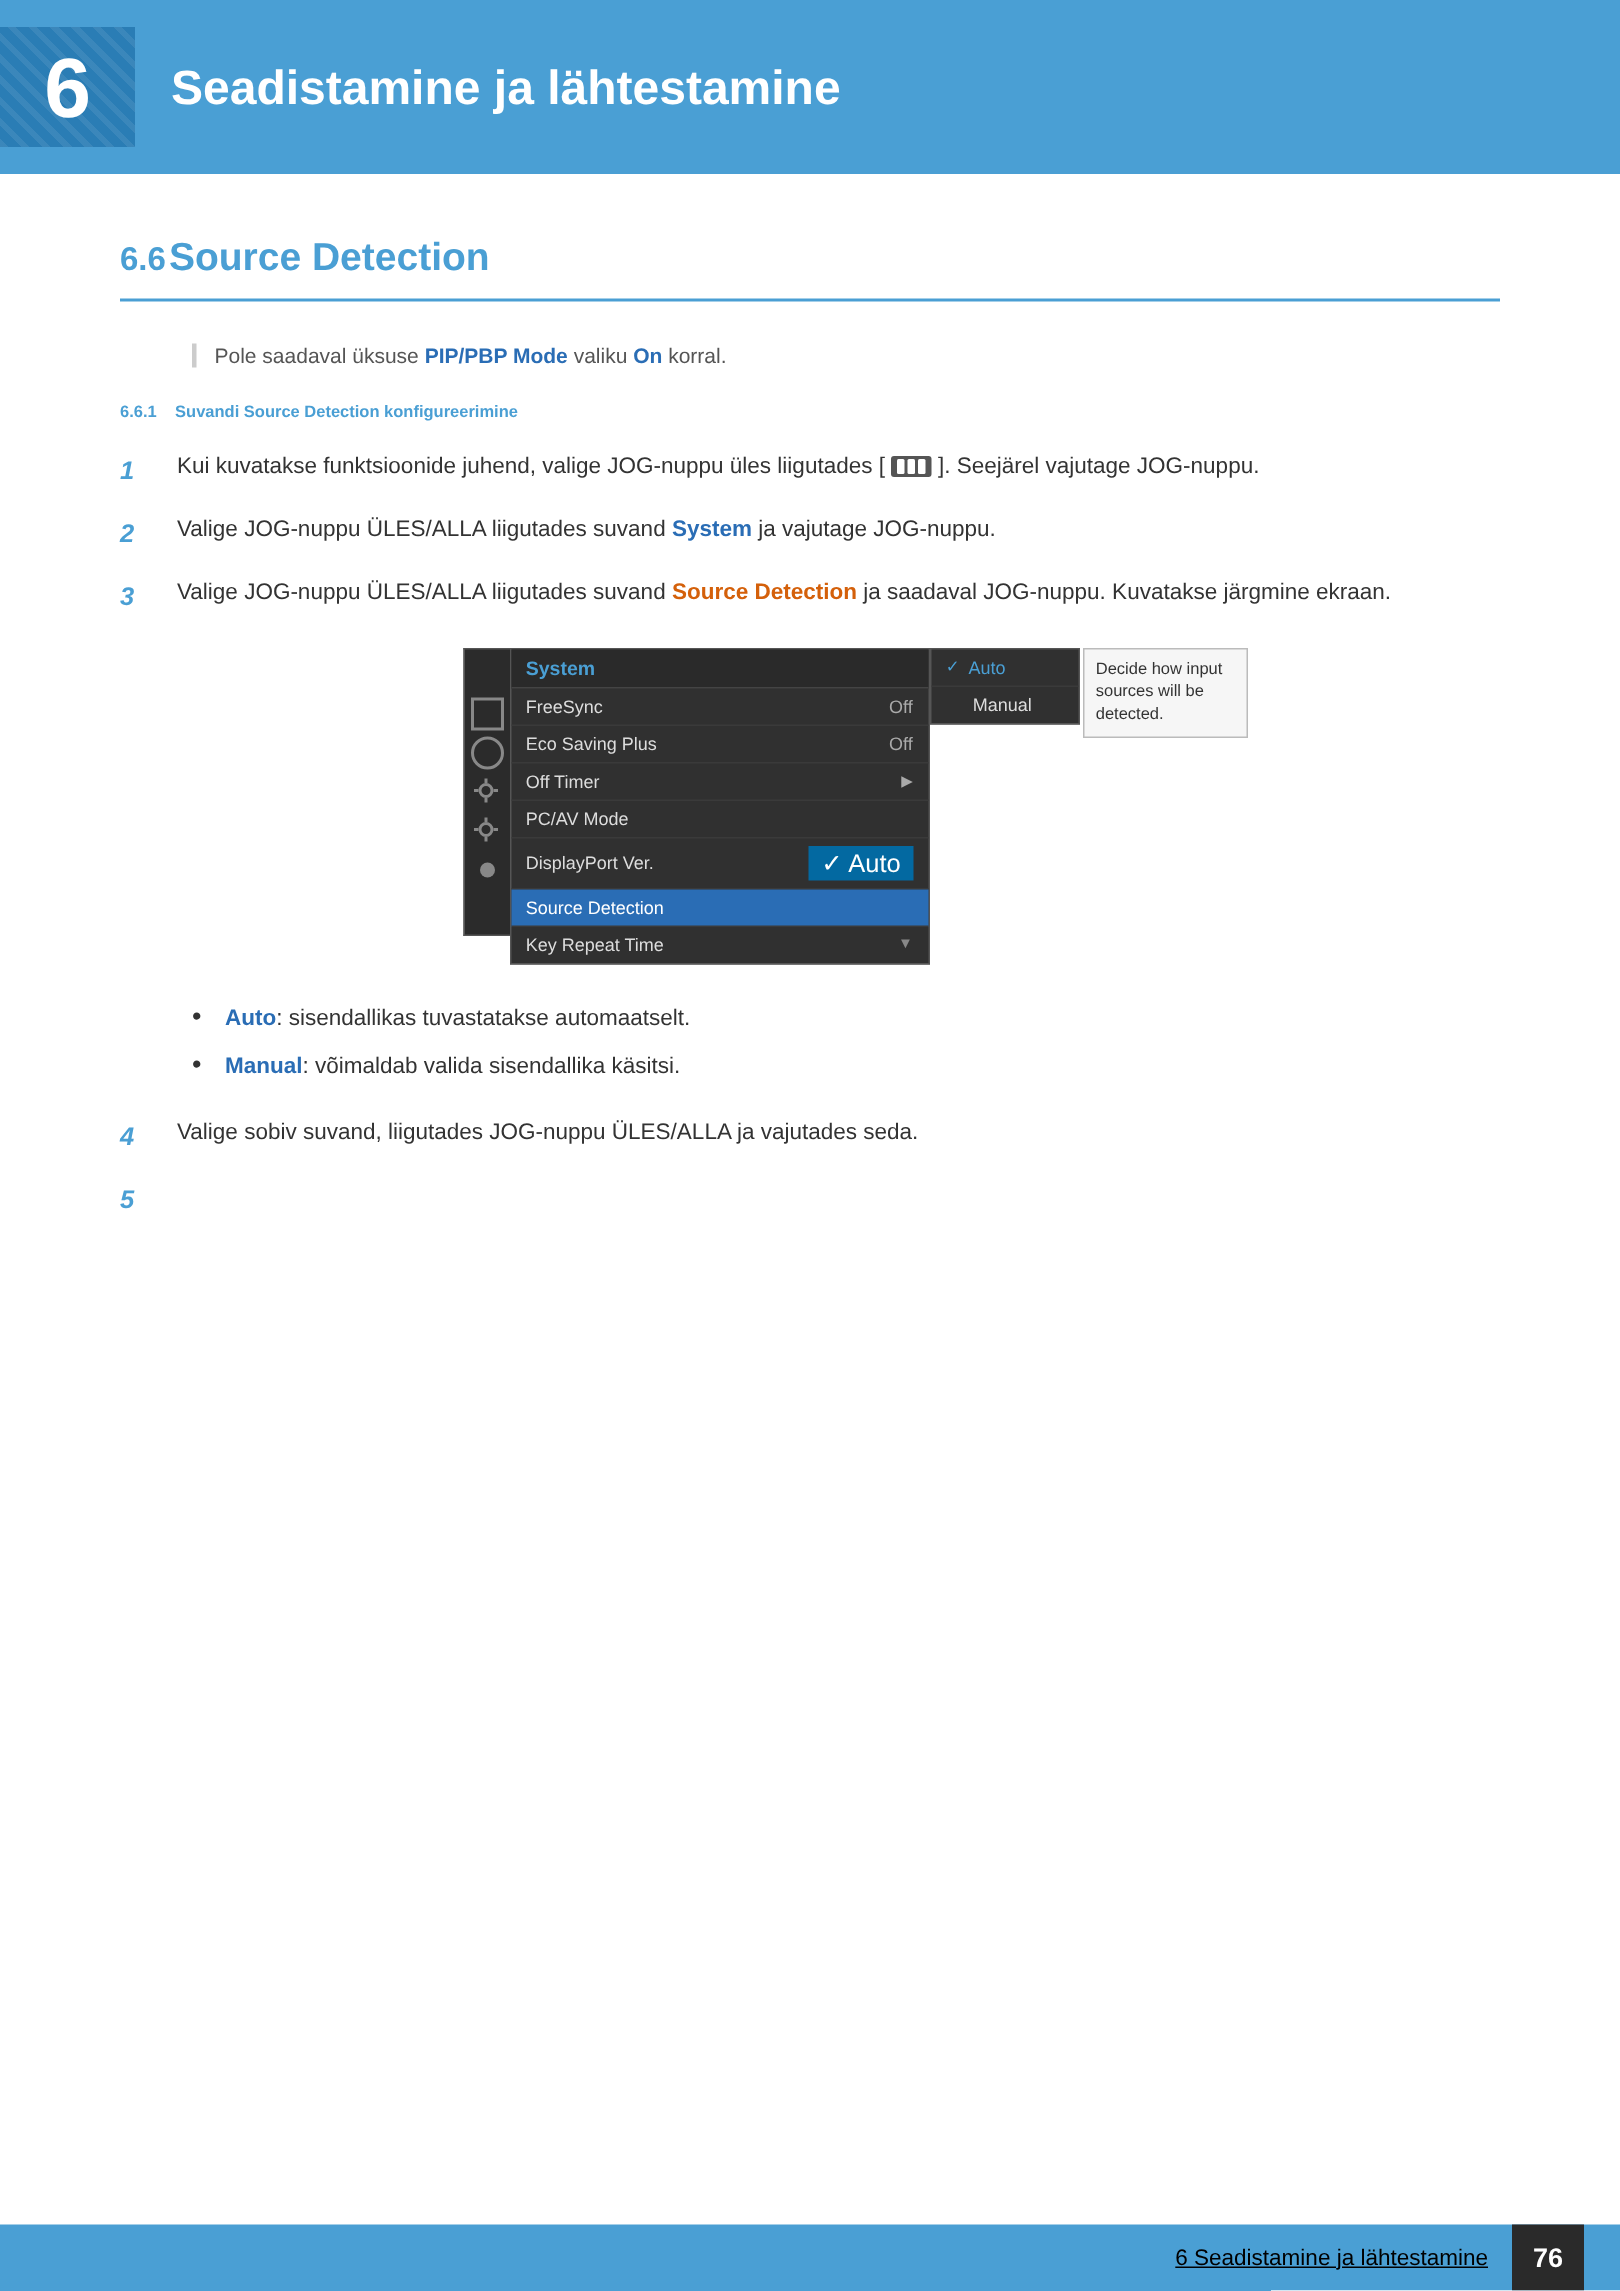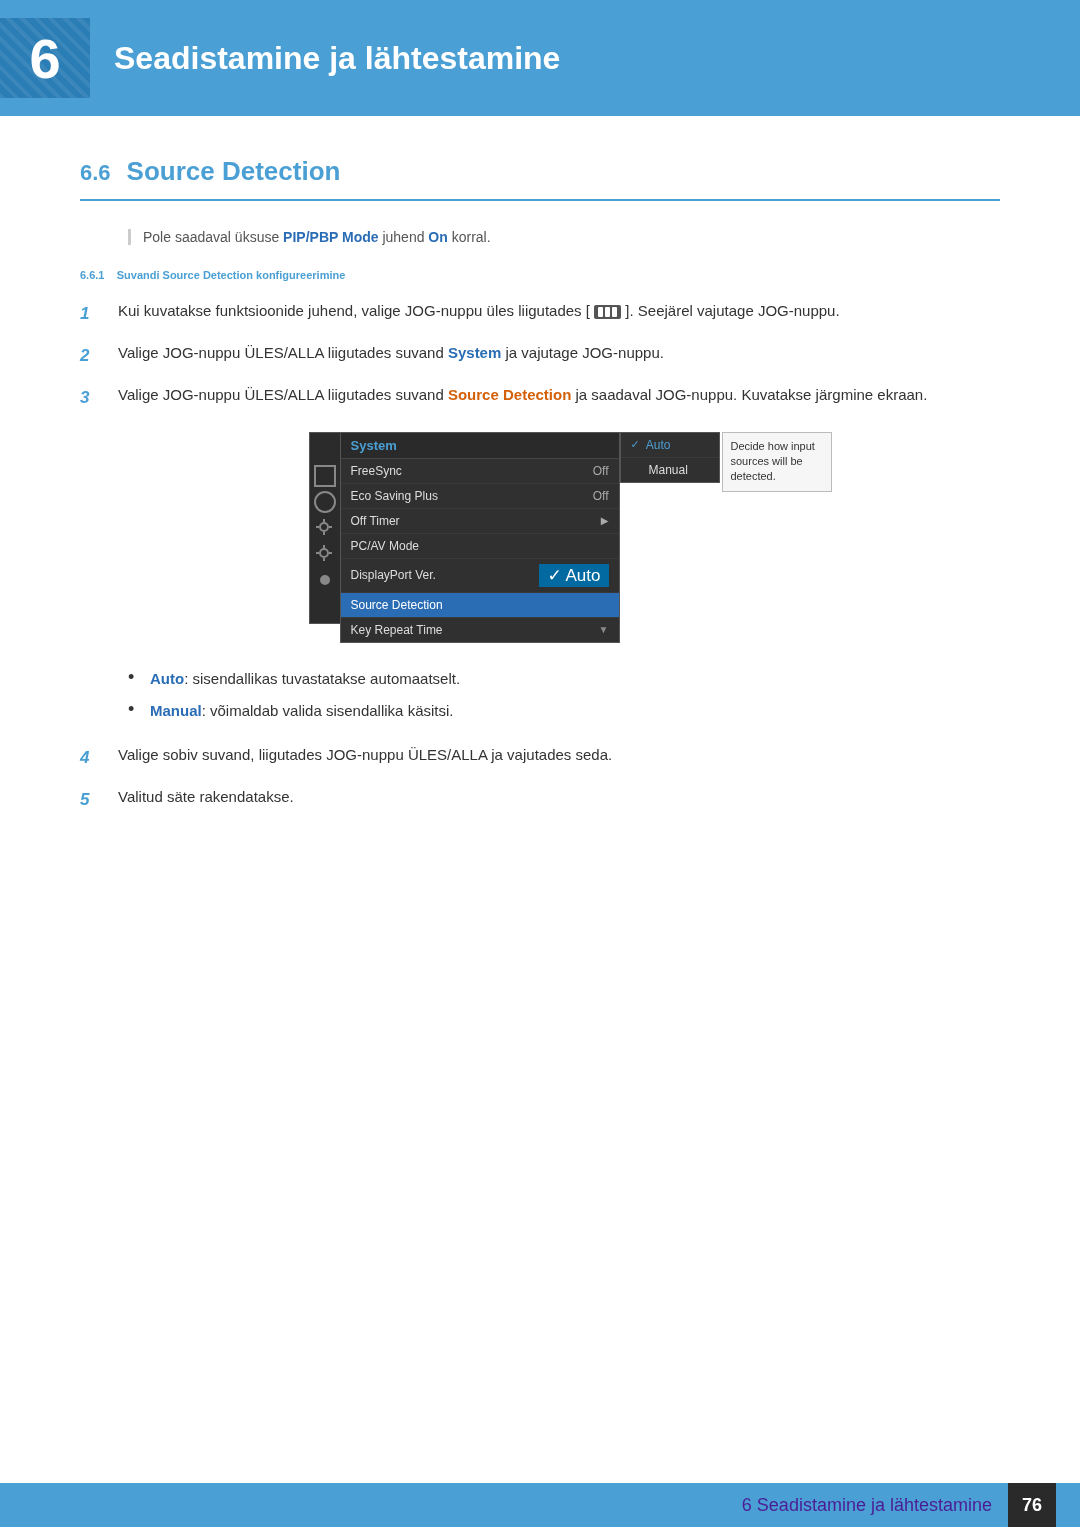--- a/index.html
+++ b/index.html
@@ -58,21 +58,21 @@
 
     
     .content {
       padding: 0 80px 80px 80px;
     }
 
     
     .section-heading {
       display: flex;
       align-items: baseline;
-      gap: 16px;
+      gap: 2px;
       margin-bottom: 28px;
       border-bottom: 2px solid #4a9fd4;
       padding-bottom: 12px;
     }
     .section-number {
       font-size: 22px;
       font-weight: bold;
       color: #4a9fd4;
     }
     .section-title {
@@ -271,22 +271,23 @@
       right: 0;
       height: 44px;
       background: #4a9fd4;
       display: flex;
       align-items: center;
       justify-content: flex-end;
       padding: 0 24px;
       gap: 16px;
     }
     .footer-text {
-      color: #4c1d95;
-      font-size: 18px;
+      color: #000000;
+      font-size: 15px;
+      text-decoration: underline;
     }
     .footer-page {
       background: #2a2a2a;
       color: #ffffff;
       font-size: 18px;
       font-weight: bold;
       width: 48px;
       height: 44px;
       display: flex;
       align-items: center;
@@ -309,21 +310,21 @@
 
   <div class="section-heading">
     <span class="section-number">6.6</span>
     <span class="section-title">Source Detection</span>
   </div>
 
 
   <div class="indent-text">
     <span>Pole saadaval üksuse</span>
     <span class="bold-blue">PIP/PBP Mode</span>
-    <span>juhend</span>
+    <span>valiku</span>
     <span class="bold-blue">On</span>
     <span>korral.</span>
   </div>
 
   <div class="spacer"></div>
 
   <div class="subsection-heading">
     <span>6.6.1</span>
     &nbsp;&nbsp;
     <span>Suvandi Source Detection konfigureerimine</span>
@@ -464,21 +465,20 @@
     </li>
   </ul>
 
   <ol class="numbered-list" start="4">
     <li>
       <span class="list-num">4</span>
       <span class="list-content">Valige sobiv suvand, liigutades JOG-nuppu ÜLES/ALLA ja vajutades seda.</span>
     </li>
     <li>
       <span class="list-num">5</span>
-      <span class="list-content">Valitud säte rakendatakse.</span>
     </li>
   </ol>
 
 </div>
 
 <div class="footer">
   <span class="footer-text">6 Seadistamine ja lähtestamine</span>
   <div class="footer-page">76</div>
 </div>
 

